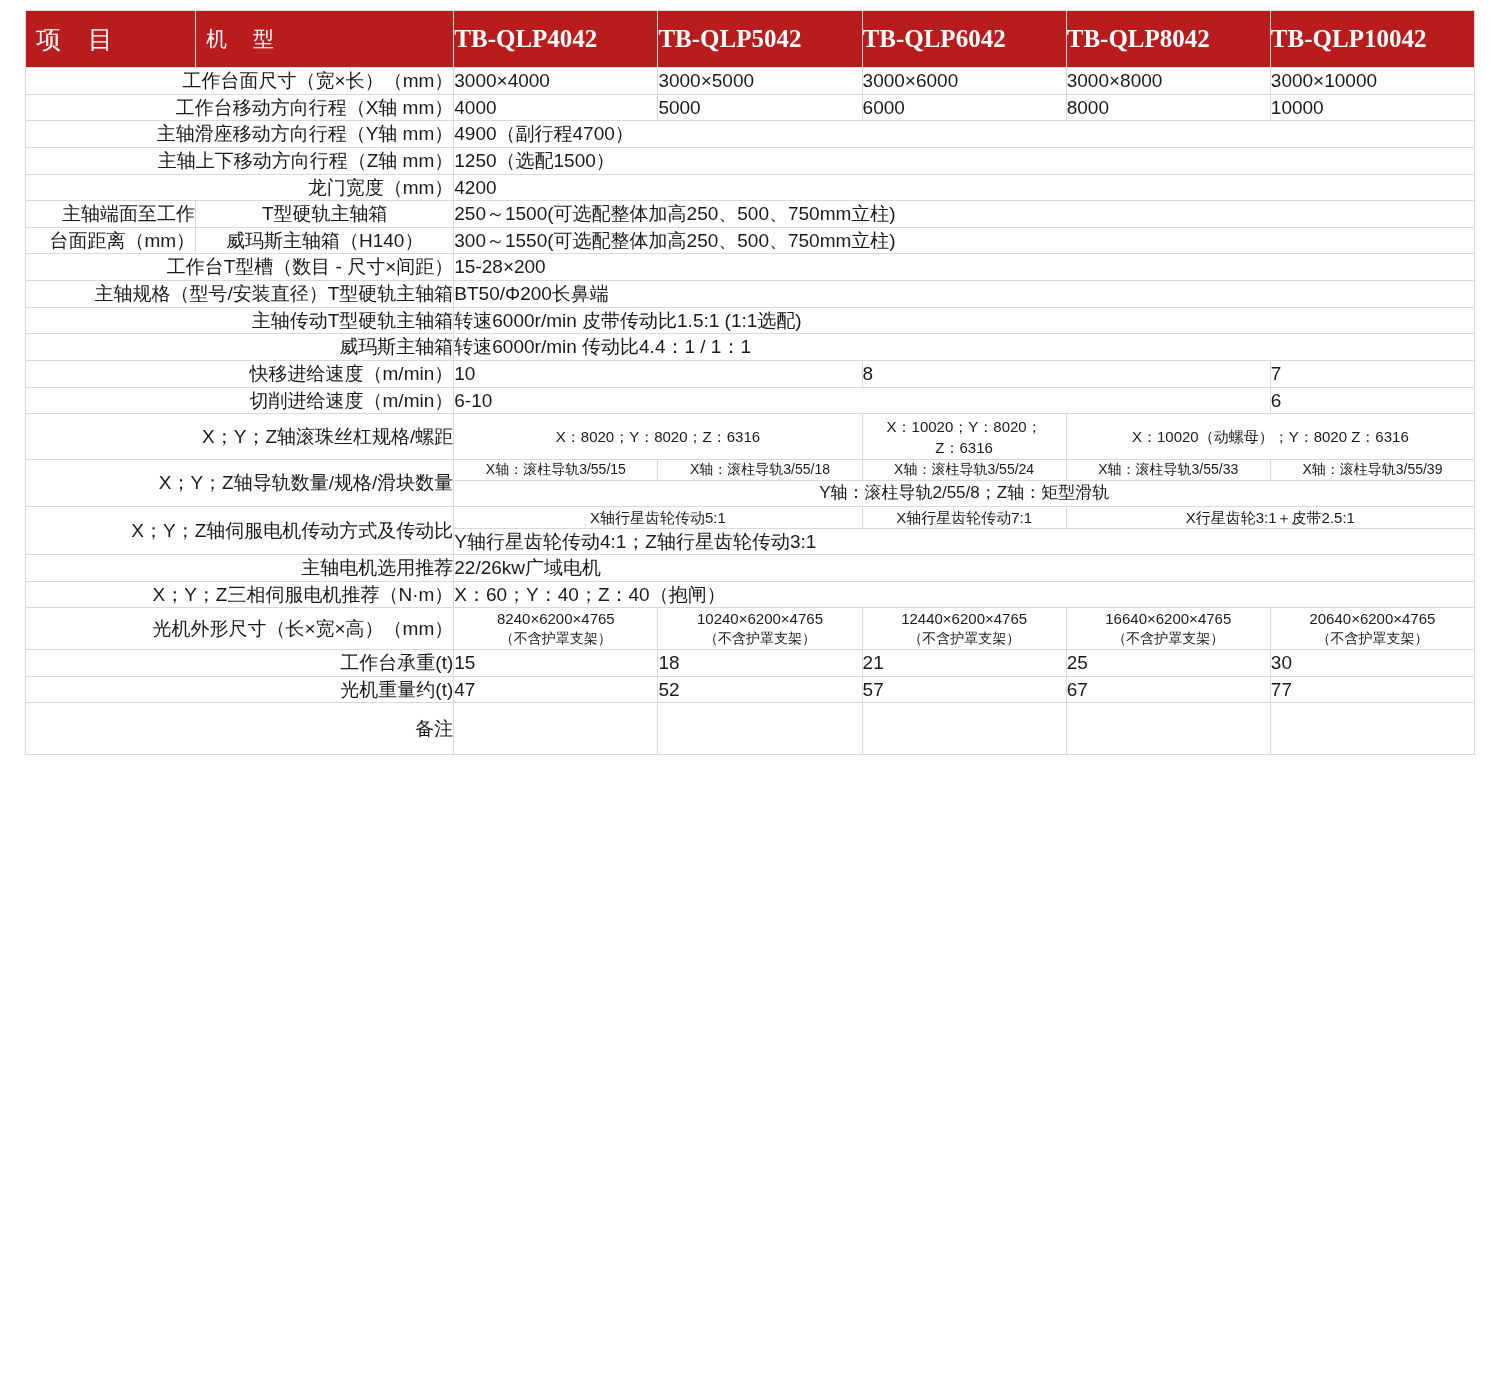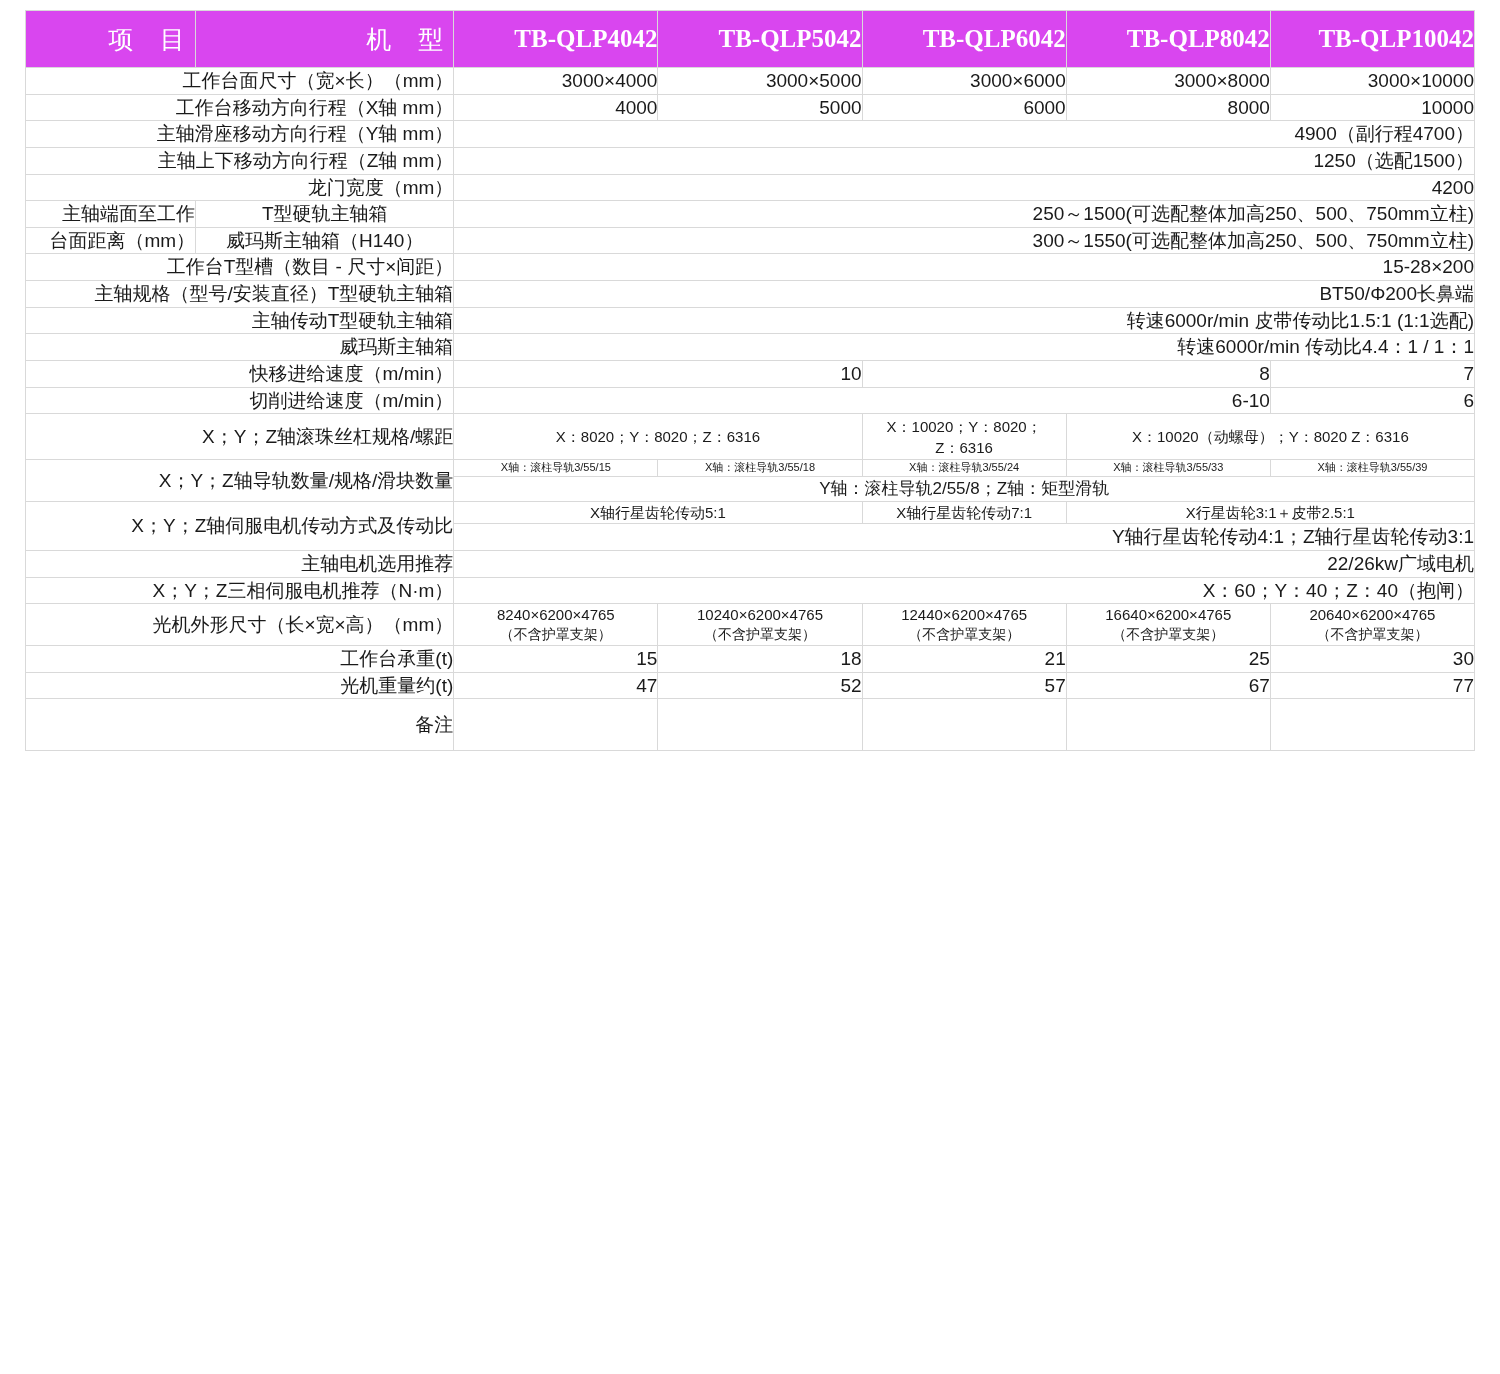--- a/index.html
+++ b/index.html
@@ -27,34 +27,34 @@
     margin-left: 10px;
   }
   table.spec td, table.spec th {
     border: 1px solid #d9d9d9;
     padding: 0;
     vertical-align: middle;
     font-weight: normal;
   }
   
   .hdr td {
-    background: #d946ef;
+    background: #b91c1c;
     color: #ffffff;
     border: 1px solid #d61518;
     height: 56px;
-    text-align: right;
+    text-align: left;
     font-weight: bold;
   }
   .hdr .h-item {
     font-size: 25px;
     letter-spacing: 10px;
     padding-left: 10px;
   }
   .hdr .h-model {
-    font-size: 25px;
+    font-size: 21px;
     letter-spacing: 10px;
     padding-left: 10px;
   }
   .hdr .h-col {
     font-family: Liberation Serif, serif;
     font-size: 25px;
     font-weight: bold;
   }
   .lbl {
     font-size: 19px;
@@ -63,32 +63,32 @@
     line-height: 1.35;
   }
   .lbl-sub {
     font-size: 19px;
     padding: 9px 0 9px 10px;
     text-align: center;
     line-height: 1.35;
   }
   .val {
     font-size: 19px;
-    text-align: right;
+    text-align: left;
     padding: 9px 4px;
     line-height: 1.35;
   }
   .val-sm {
     font-size: 15px;
     text-align: center;
     padding: 9px 4px;
     line-height: 1.4;
   }
   .val-xs {
-    font-size: 11px;
+    font-size: 14px;
     text-align: center;
     padding: 9px 3px;
     line-height: 1.4;
   }
   .val-2 {
     font-size: 17px;
     text-align: center;
     padding: 7px 4px;
     line-height: 1.45;
   }

